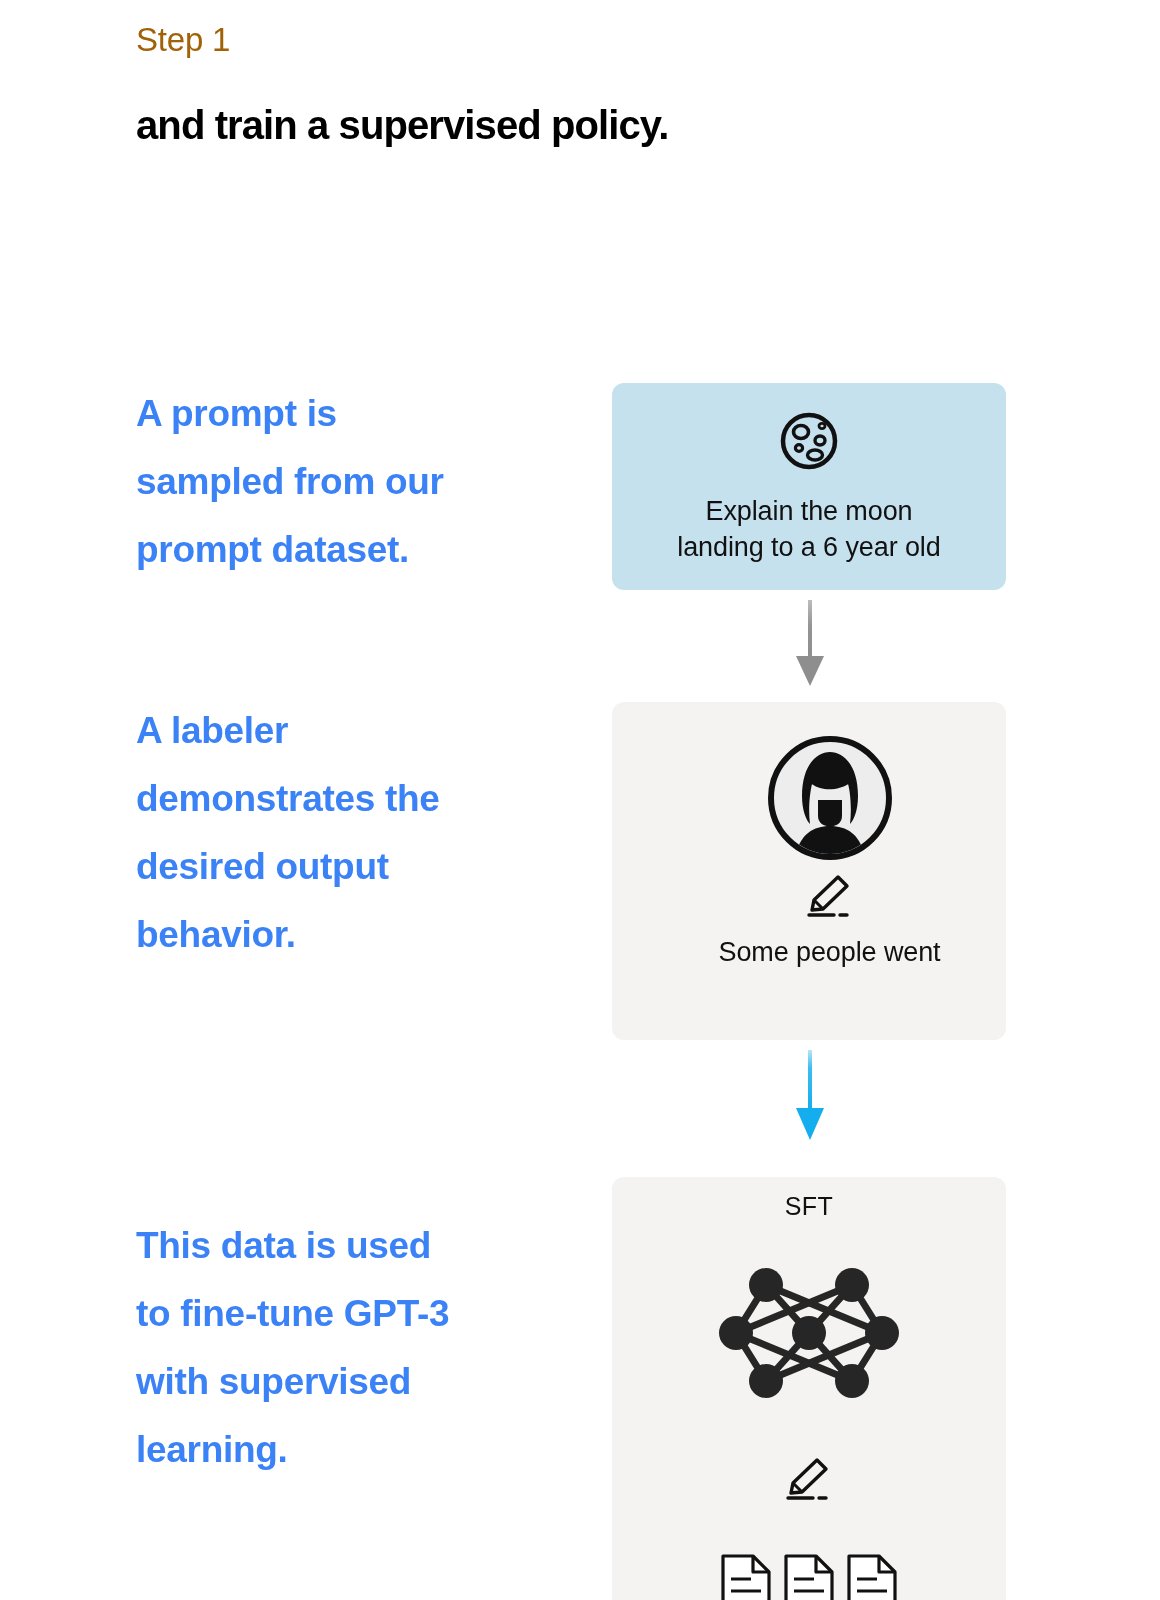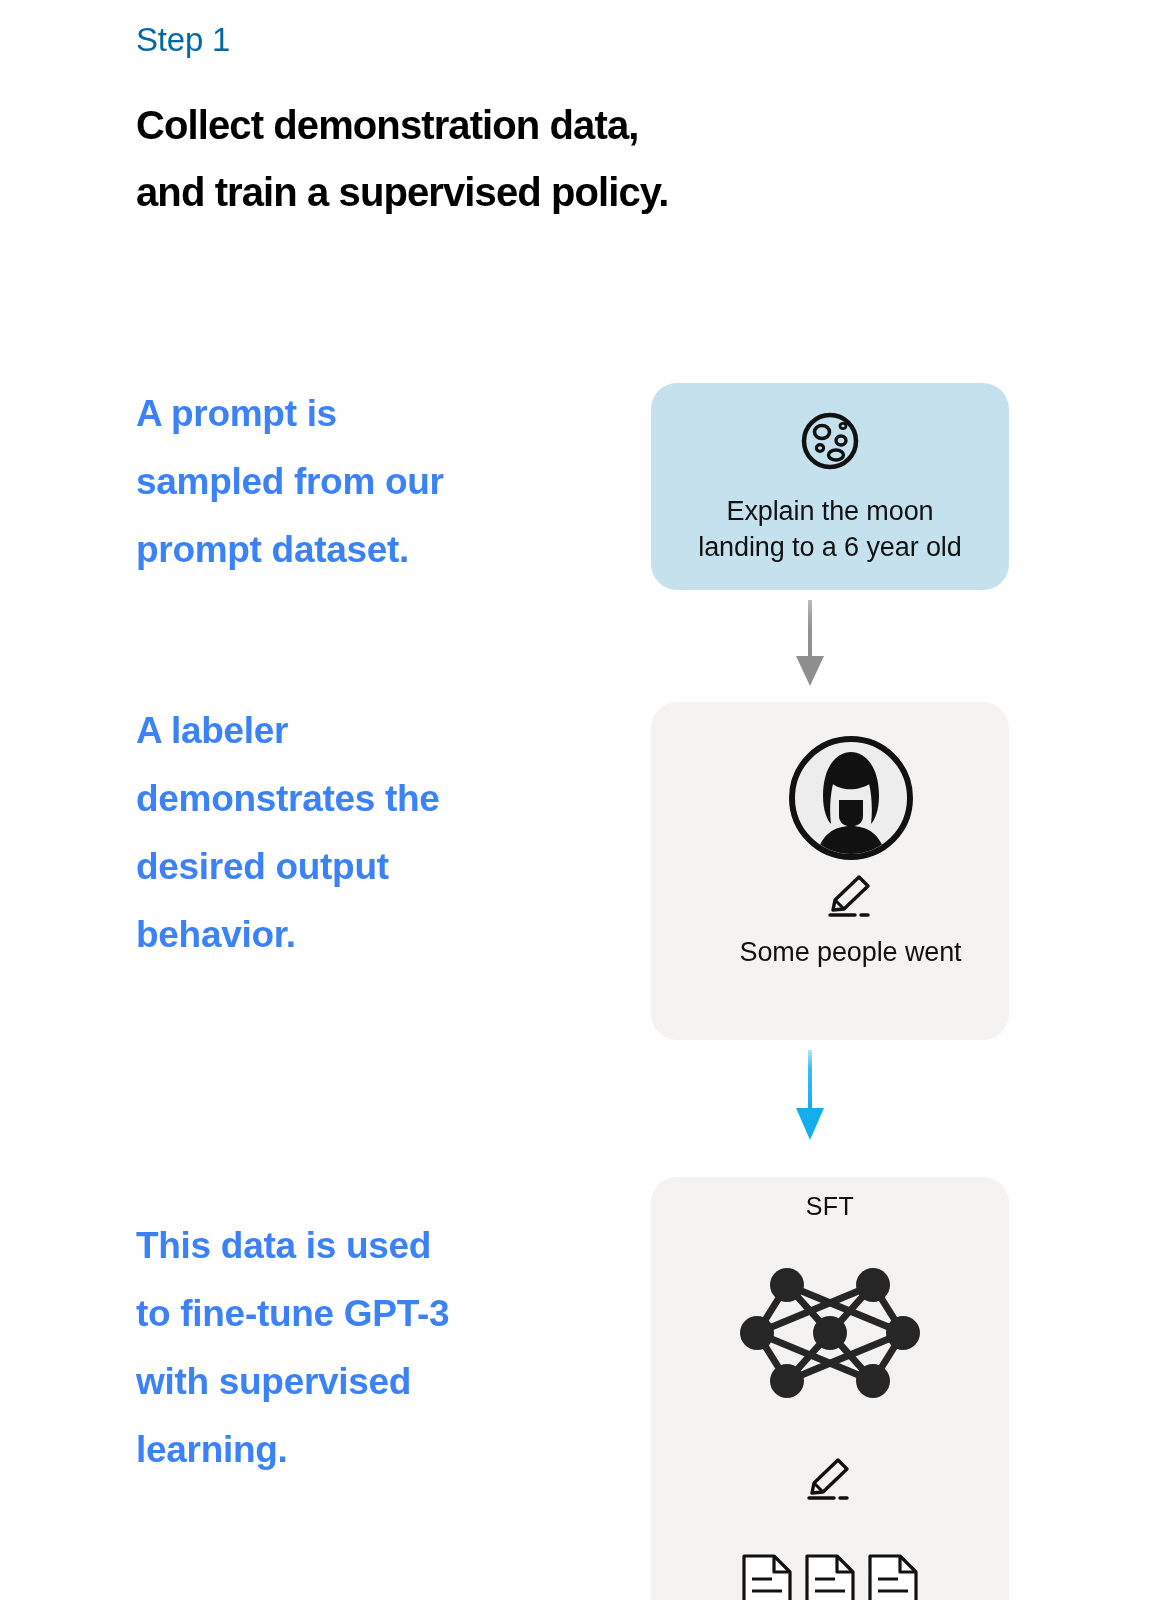--- a/index.html
+++ b/index.html
@@ -22,21 +22,21 @@
 
   
   .step-label {
     position: absolute;
     left: 136px;
     top: 20px;
     font-size: 33px;
     line-height: 40px;
     font-weight: 400;
     letter-spacing: -0.2px;
-    color: #0369a1;
+    color: #a16207;
     white-space: nowrap;
   }
 
   .headline {
     position: absolute;
     left: 136px;
     top: 92px;
     font-size: 40px;
     line-height: 67px;
     font-weight: 700;
@@ -60,26 +60,25 @@
   .desc .dl { display: block; white-space: nowrap; }
 
   #desc-1 { top: 380px; }
   #desc-2 { top: 697px; }
   #desc-3 { top: 1212px; }
 
   
   .card {
     position: absolute;
     left: 612px;
-    width: 358px;
-    border-radius: 26px;
+    width: 394px;
+    border-radius: 12px;
     display: flex;
     flex-direction: column;
     align-items: center;
-    margin-left: 39px;
   }
 
   #card-prompt {
     top: 383px;
     height: 207px;
     background: #c5e1ee;
     padding-top: 26px;
   }
 
   #card-labeler {
@@ -137,21 +136,20 @@
   #arrow-blue { top: 1050px; height: 92px; }
 </style>
 </head>
 <body>
 
 <div class="page">
 
   <div class="step-label">Step 1</div>
 
   <div class="headline">
-    <span class="hl-line">Collect demonstration data,</span>
     <span class="hl-line">and train a supervised policy.</span>
   </div>
 
   <div class="desc" id="desc-1">
     <span class="dl">A prompt is</span>
     <span class="dl">sampled from our</span>
     <span class="dl">prompt dataset.</span>
   </div>
 
   <div class="desc" id="desc-2">

